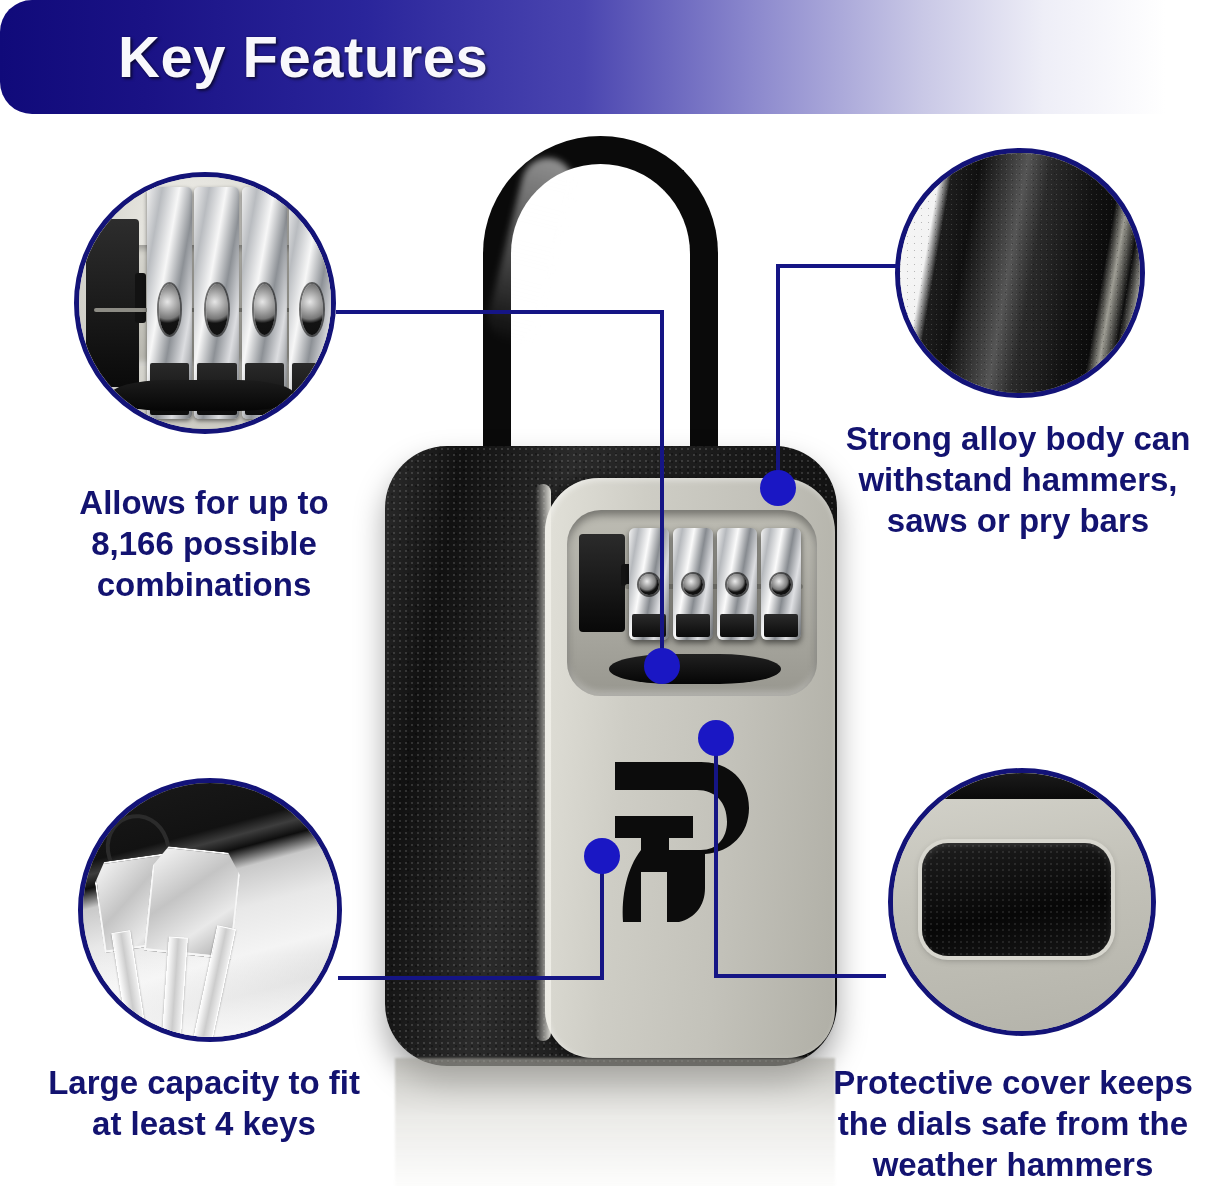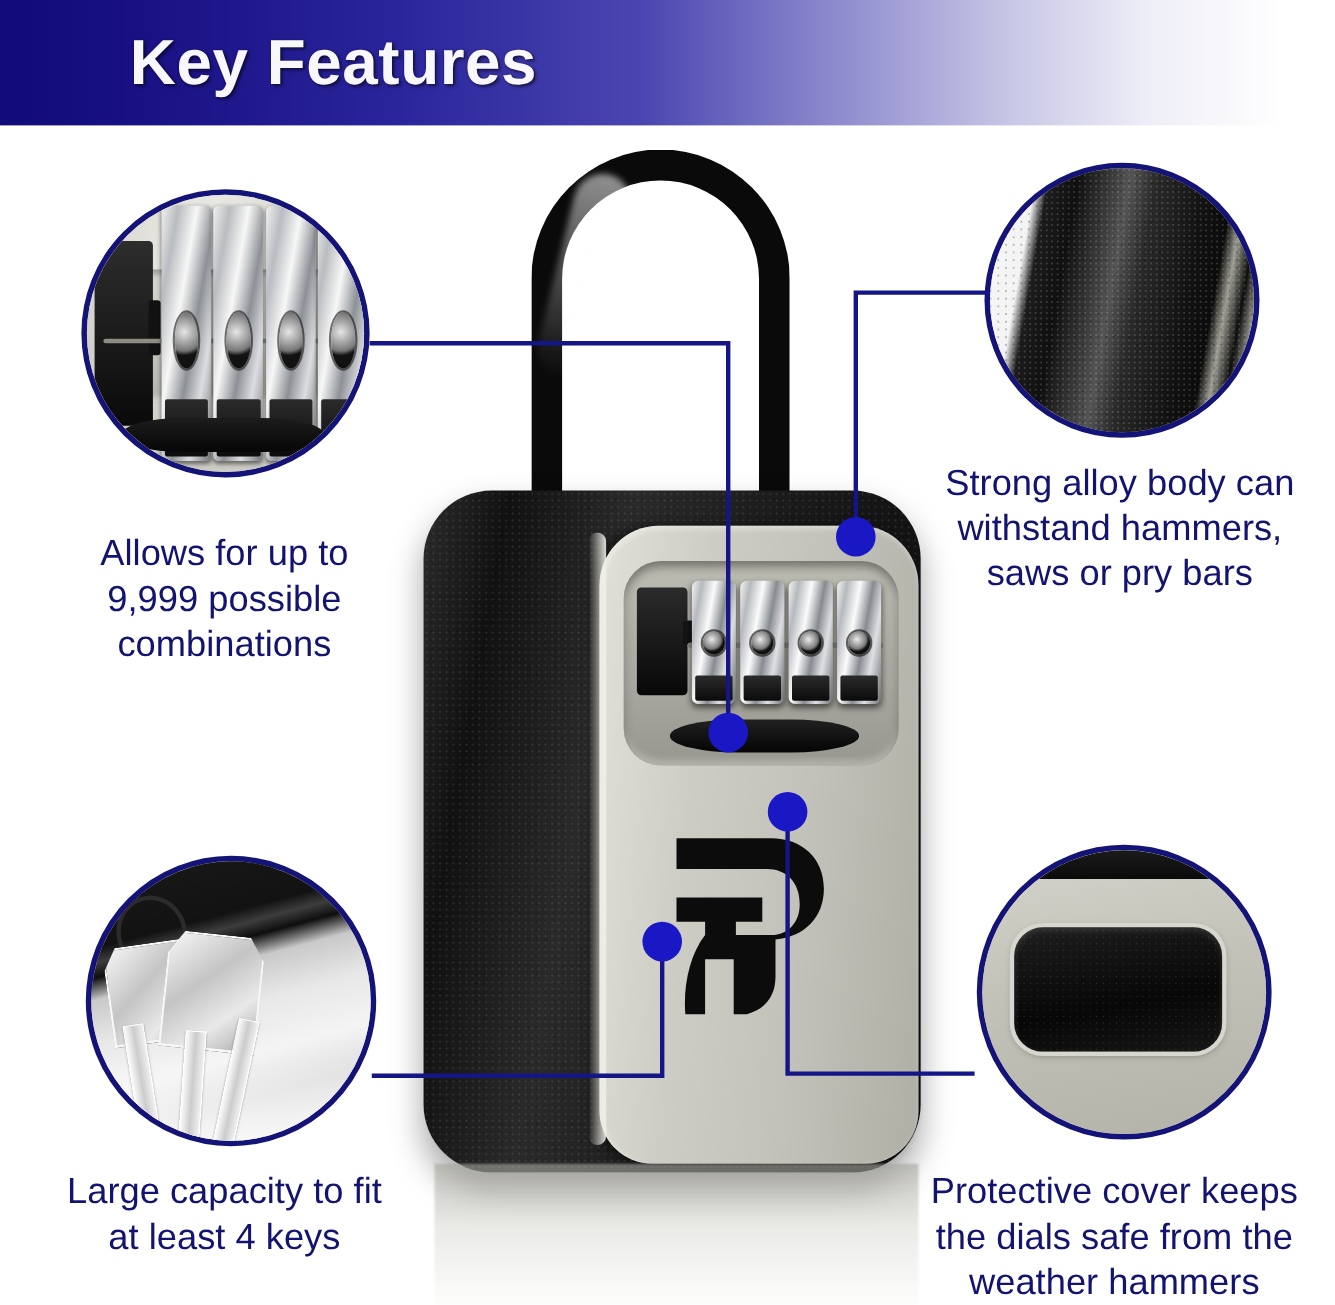--- a/index.html
+++ b/index.html
@@ -9,33 +9,34 @@
     font-family:"Liberation Sans", sans-serif;
     background:#ffffff;
   }
 
   
   #header-banner{
     position:absolute; left:0; top:0; width:1214px; height:114px;
     background:linear-gradient(to right,
        #100a7a 0%, #1a1285 12%, #2a259b 30%, #4a45b0 48%,
        #8b88cd 62%, #c9c8e6 76%, #eeeef7 86%, #ffffff 96%, #ffffff 100%);
+    border-radius:32px;
   }
   #page-title{
     position:absolute; left:118px; top:14px;
     font-size:58px; font-weight:bold; color:#f8f8fc;
     letter-spacing:0.5px; line-height:86px;
     text-shadow:2px 2px 3px rgba(0,0,0,.55), 0 0 2px rgba(0,0,0,.3);
     white-space:nowrap;
   }
 
   
   .caption{
     position:absolute; color:#131370; font-size:33px; line-height:41px;
-    text-align:center; white-space:pre-line; font-weight:400;
+    text-align:center; white-space:pre-line; font-weight:700;
   }
 
   
   .inset{
     position:absolute; border-radius:50%;
     border:5px solid #131378;
     overflow:hidden;
     background:#cfcfc9;
   }
   .inset .photo{ position:absolute; inset:-6px; }
@@ -313,21 +314,21 @@
     <div class="blackblock"></div>
     <div class="dialbar"></div>
     <div class="wheel" style="left:28%"></div>
     <div class="wheel" style="left:46%"></div>
     <div class="wheel" style="left:64%"></div>
     <div class="wheel" style="left:82%"></div>
     <div class="coverlip"></div>
   </div>
 </div>
 <div class="caption" id="caption-combinations" style="left:24px;top:482px;width:360px">Allows for up to
-9,999 possible
+8,166 possible
 combinations</div>
 
 <div class="inset" id="inset-alloy" style="left:895px;top:148px;width:250px;height:250px">
   <div class="photo">
     <div class="grain"></div>
   </div>
 </div>
 <div class="caption" id="caption-alloy" style="left:832px;top:418px;width:372px">Strong alloy body can
 withstand hammers,
 saws or pry bars</div>

